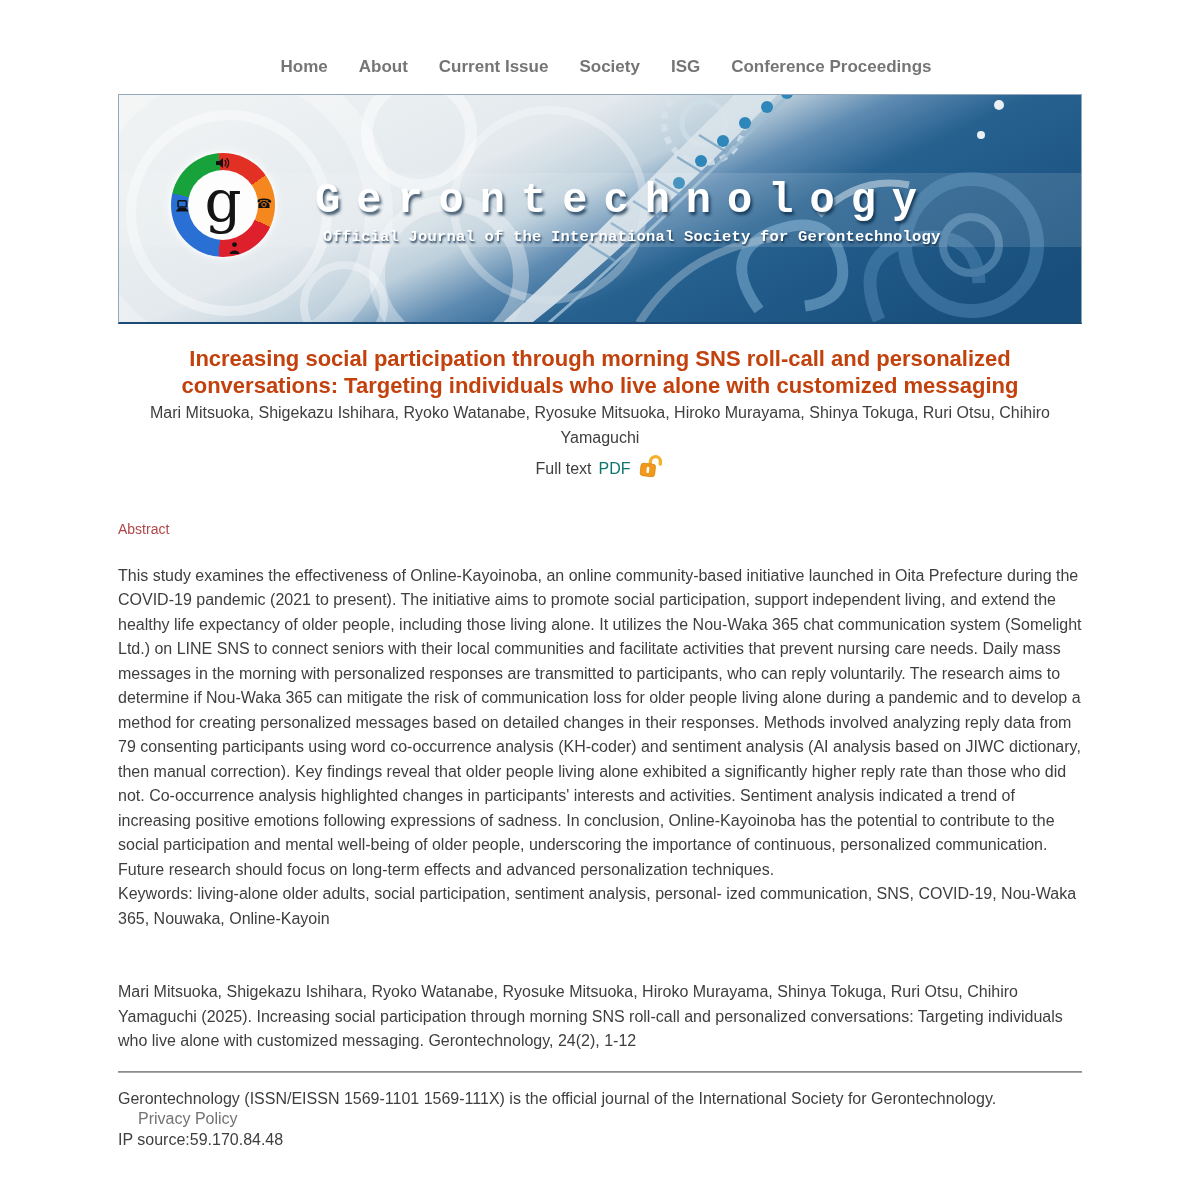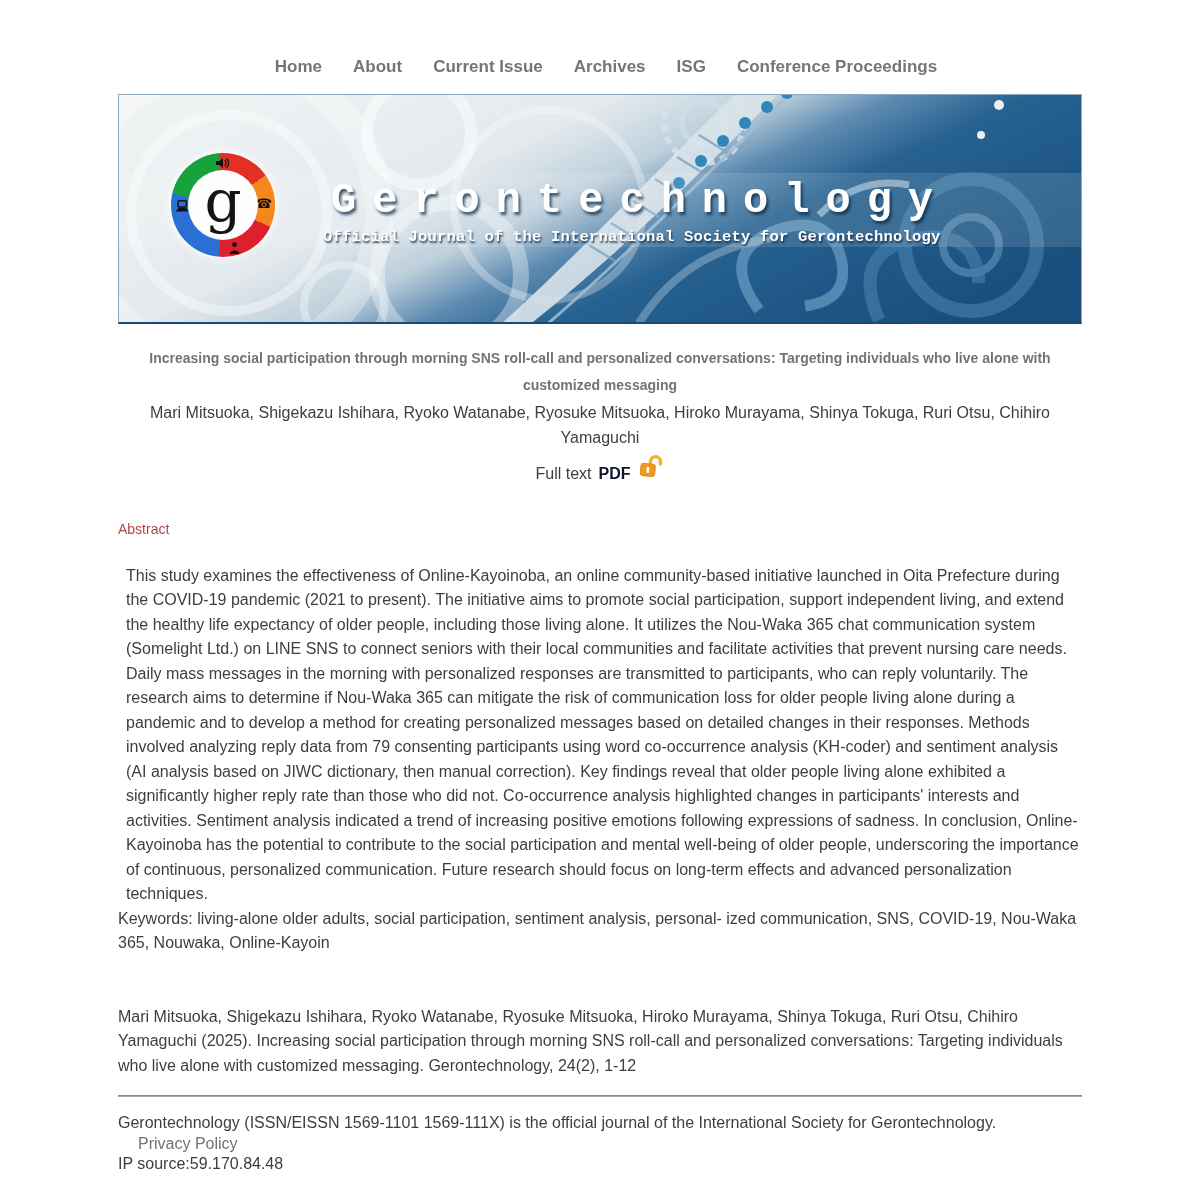--- a/index.html
+++ b/index.html
@@ -33,21 +33,21 @@
     margin-top: 17px;
     overflow: hidden;
     border: 1px solid #93a9bb;
     border-bottom: 2px solid #1b4a74;
     background: #17527e;
   }
   .banner svg.art { position: absolute; left: 0; top: 0; }
 
   .banner-title {
     position: absolute;
-    left: 212px;
+    left: 196px;
     top: 82px;
     font-family: "Liberation Mono", monospace;
     font-weight: bold;
     font-size: 42px;
     letter-spacing: 16px;
     color: #ffffff;
     text-shadow: 2px 3px 3px rgba(10, 40, 70, 0.75);
     white-space: nowrap;
   }
   .banner-subtitle {
@@ -95,59 +95,59 @@
   .ring-icon { position: absolute; line-height: 0; color: #111; }
   .ring-icon.speaker  { left: 45px; top: 4px; }
   .ring-icon.phone    { right: 3px; top: 44px; font-size: 13px; line-height: 13px;
                         font-family: "DejaVu Sans", sans-serif; }
   .ring-icon.person   { left: 58px; bottom: 3px; }
   .ring-icon.computer { left: 4px; top: 47px; }
 
   
   .article-head { text-align: center; margin-top: 21px; }
   .article-title {
-    font-size: 14px;
+    font-size: 22px;
     font-weight: bold;
-    color: #737373;
+    color: #c2410c;
     line-height: 27px;
     margin: 0;
   }
   .article-authors {
     font-size: 16px;
     color: #3e3e3e;
     line-height: 24.5px;
     margin: 2px auto 0;
     max-width: 905px;
   }
   .fulltext-row {
     margin-top: 1px;
     font-size: 16px;
     display: flex;
     justify-content: center;
-    align-items: flex-end;
+    align-items: center;
     gap: 7px;
     line-height: 24.5px;
   }
-  .pdf-link { color: #0f172a; cursor: pointer; font-weight: bold; }
+  .pdf-link { color: #0f766e; cursor: pointer; }
   .lock-icon { margin-top: 2px; }
 
   
   .abstract-heading {
     color: #b04548;
     font-size: 14px;
     font-weight: 400;
     margin: 34px 0 0 0;
   }
   .body-text {
     font-size: 16px;
     line-height: 24.5px;
     color: #3e3e3e;
     margin: 0;
   }
-  .abstract-text { margin-top: 27px; margin-left: 8px; }
+  .abstract-text { margin-top: 27px; }
   .keywords-text { }
   .citation-block { margin-top: 49px; }
   .doi-line { }
 
   
   .divider {
     margin-top: 17px;
     height: 2px;
     border: none;
     background: linear-gradient(#7e7e7e, #b5b5b5);
@@ -158,21 +158,21 @@
 </style>
 </head>
 <body>
 
 <div class="container">
 
   <nav class="nav">
     <span class="nav-item">Home</span>
     <span class="nav-item">About</span>
     <span class="nav-item">Current Issue</span>
-    <span class="nav-item">Archives</span>
+    <span class="nav-item">Society</span>
     <span class="nav-item">ISG</span>
     <span class="nav-item">Conference Proceedings</span>
   </nav>
 
   <header class="banner">
     <svg class="art" width="962" height="228" viewBox="0 0 962 228" preserveAspectRatio="none">
       <defs>
         <linearGradient id="bg" x1="0" y1="0.25" x2="1" y2="0.75">
           <stop offset="0" stop-color="#eff2f3"></stop>
           <stop offset="0.32" stop-color="#e3e9ed"></stop>

